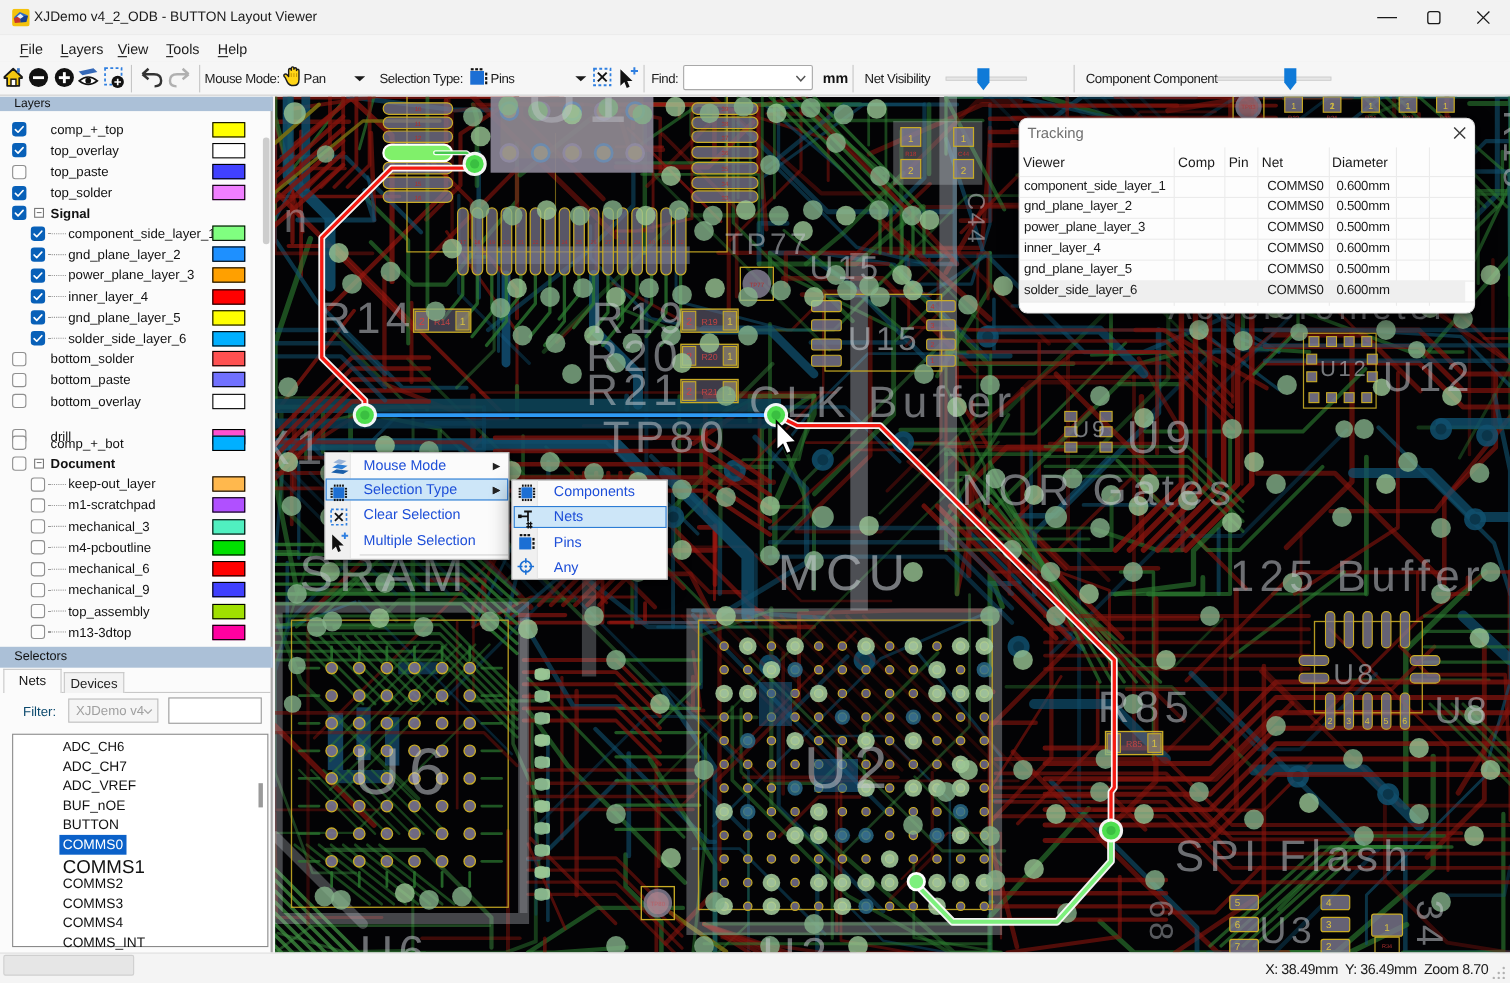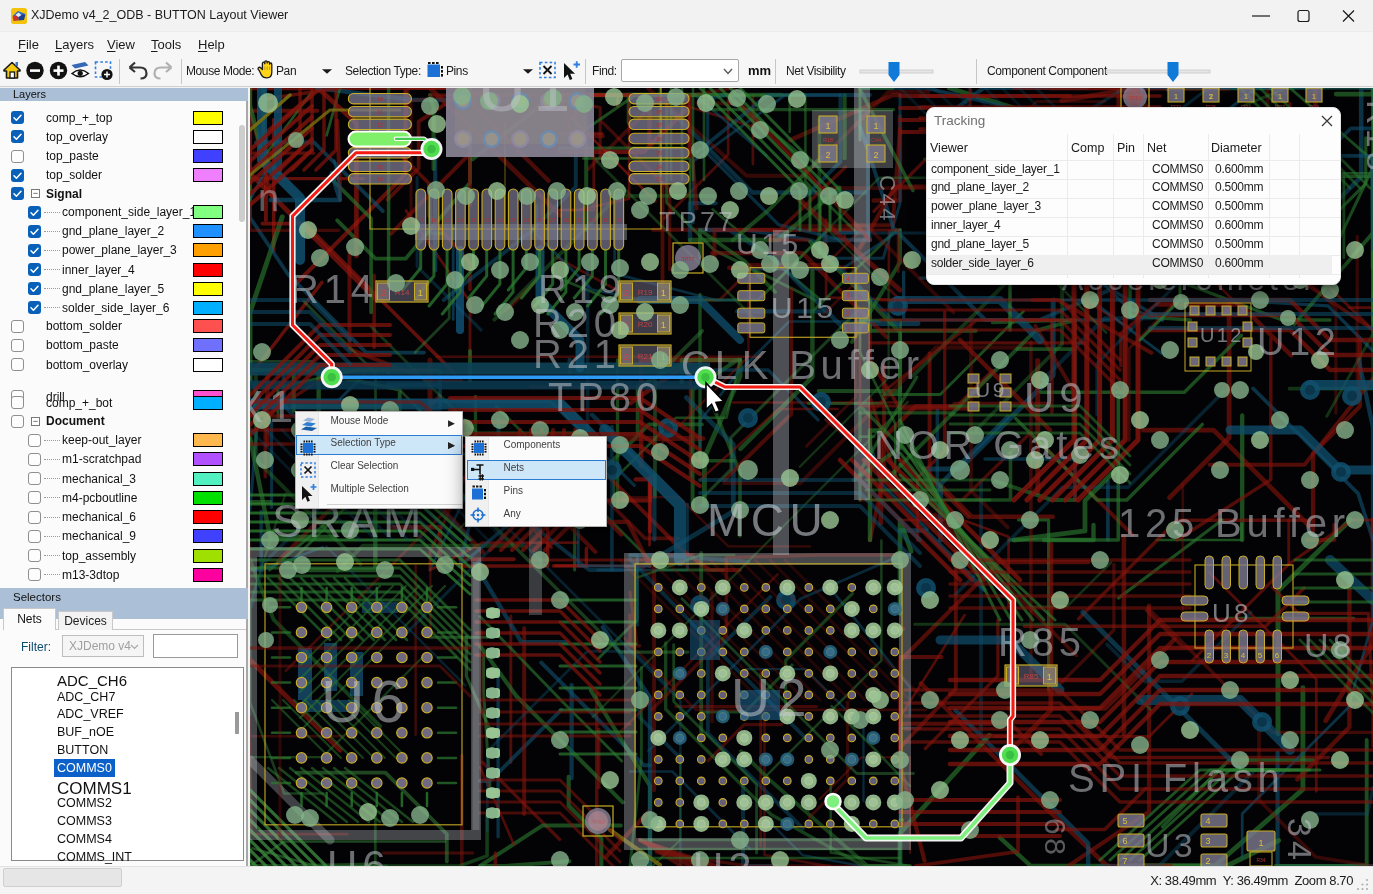--- a/index.html
+++ b/index.html
@@ -24,21 +24,21 @@
 .dots{position:absolute;top:9px;height:1px;border-top:1px dotted #9a9a9a;}
 #statusbar{left:0;top:866px;width:1373px;height:28px;background:#f4f4f4;border-top:1px solid #e2e2e2;}
 #stattext{top:873px;right:20px;font-size:13px;letter-spacing:-0.4px;color:#1b1b1b;}
 .shadow{box-shadow:0 6px 18px rgba(0,0,0,0.45),0 1px 4px rgba(0,0,0,0.3);}
 #track{left:926px;top:107px;width:415px;height:178px;background:#fdfdfd;border-radius:8px;border:1px solid #e3e3e3;}
 .trkline{position:absolute;background:#ebebeb;}
 .trkh{font-size:12.5px;color:#1a1a1a;position:absolute;}
 .trkc{font-size:12px;color:#1a1a1a;position:absolute;letter-spacing:-0.25px;}
 .menu{background:#fbfbfb;border:1px solid #b5b5b5;}
 .micostrip{position:absolute;left:0;top:0;bottom:0;width:23px;background:#f0f0f0;border-right:1px solid #e6e6e6;}
-.mitem{position:absolute;font-size:10px;color:#404040;white-space:nowrap;}
+.mitem{position:absolute;font-size:13px;color:#1d4ed8;white-space:nowrap;}
 .marrow{position:absolute;font-size:9px;color:#222;}
 </style></head><body>
 <svg class="abs" style="left:250px;top:88px" width="1123" height="778" viewBox="0 0 1123 778">
     <rect x="0" y="0" width="1123" height="778" fill="#030305"></rect>
     <path d="M99.5,163.5 L99.5,261.1 L178.1,292.0 L211.1,292.0 L211.1,292.0" fill="none" stroke="#82140d" stroke-width="3.9885912646016743" stroke-opacity="0.62" stroke-linecap="round" stroke-linejoin="round"></path>
     <path d="M87.2,132.3 L125.5,170.7 L155.6,170.7 L220.0,94.7 L220.0,42.0" fill="none" stroke="#2c7a30" stroke-width="3.7978102869101917" stroke-opacity="0.62" stroke-linecap="round" stroke-linejoin="round"></path>
     <path d="M140.9,145.9 L220.0,65.3 L220.0,65.3 L220.0,117.1" fill="none" stroke="#82140d" stroke-width="3.907855651644764" stroke-opacity="0.62" stroke-linecap="round" stroke-linejoin="round"></path>
     <path d="M23.7,31.5 L23.7,137.9 L23.7,163.0" fill="none" stroke="#9c1810" stroke-width="3.438658024749885" stroke-opacity="0.62" stroke-linecap="round" stroke-linejoin="round"></path>
     <path d="M156.0,122.6 L220.0,213.8 L220.0,267.0" fill="none" stroke="#82140d" stroke-width="2.8364911721346515" stroke-opacity="0.62" stroke-linecap="round" stroke-linejoin="round"></path>
     <path d="M155.5,3.2 L155.5,86.2 L46.8,194.9" fill="none" stroke="#9c1810" stroke-width="4.109287809277918" stroke-opacity="0.62" stroke-linecap="round" stroke-linejoin="round"></path>
@@ -1889,31 +1889,31 @@
     <div class="lab" style="left:62px">top_assembly</div>
     <div class="sw" style="background:#a0e000"></div>
   </div>
 <div class="abs lrow" style="top:565.2px">
     <div class="dots" style="left:44px;width:16px"></div>
     <div class="cb cboff" style="left:28px"></div>
     <div class="lab" style="left:62px">m13-3dtop</div>
     <div class="sw" style="background:#ff00a0"></div>
   </div>
 <div class="abs" style="left:239px;top:125px;width:6px;height:97px;background:#cdcdcd;border-radius:3px"></div>
-<div class="abs phead" style="top:588px;height:31px;line-height:19px;font-size:11.5px">Selectors</div>
+<div class="abs phead" style="top:588px;height:19px;line-height:19px;font-size:11.5px">Selectors</div>
 <div class="abs" style="left:3px;top:629px;width:243px;height:1px;background:#c8c8c8"></div>
 <div class="abs" style="left:3px;top:608px;width:53px;height:22px;background:#fbfbfb;border:1px solid #c8c8c8;border-bottom:none;font-size:12px;color:#111;text-align:center;line-height:21px">Nets</div>
 <div class="abs" style="left:58px;top:611px;width:55px;height:19px;background:#f3f3f3;border:1px solid #c8c8c8;border-bottom:none;font-size:12px;color:#222;text-align:center;line-height:18px">Devices</div>
 <div class="abs" style="left:21px;top:640px;font-size:12px;color:#0c4a6e">Filter:</div>
 <div class="abs" style="left:62px;top:635px;width:82px;height:22px;background:#f5f5f5;border:1px solid #bdbdbd;font-size:12px;color:#a0a0a0;padding:3px 0 0 6px">XJDemo v4<svg class="abs" style="right:4px;top:8px" width="9" height="6" viewBox="0 0 9 6">
       <path d="M1 1 L4.5 4.5 L8 1" fill="none" stroke="#a8a8a8" stroke-width="1.2"></path>
     </svg></div>
 <div class="abs" style="left:153px;top:634px;width:85px;height:24px;background:#fff;border:1px solid #999"></div>
 <div class="abs" style="left:11px;top:667px;width:233px;height:194px;background:#fff;border:1px solid #8a8a8a"></div>
-<div class="abs" style="left:57px;top:672px;font-size:15px;color:#111">ADC_CH6</div>
+<div class="abs" style="left:57px;top:672px;font-size:12px;color:#111">ADC_CH6</div>
 <div class="abs" style="left:57px;top:690px;font-size:12.5px;color:#111">ADC_CH7</div>
 <div class="abs" style="left:57px;top:707px;font-size:12.5px;color:#111">ADC_VREF</div>
 <div class="abs" style="left:57px;top:725px;font-size:12.5px;color:#111">BUF_nOE</div>
 <div class="abs" style="left:57px;top:743px;font-size:12.5px;color:#111">BUTTON</div>
 <div class="abs" style="left:54px;top:759px;height:17.8px;font-size:12.5px;color:#fff;background:#0b61c9;padding:1.5px 3px 0 3px">COMMS0</div>
 <div class="abs" style="left:57px;top:779px;font-size:17px;color:#111">COMMS1</div>
 <div class="abs" style="left:57px;top:796px;font-size:12.5px;color:#111">COMMS2</div>
 <div class="abs" style="left:57px;top:814px;font-size:12.5px;color:#111">COMMS3</div>
 <div class="abs" style="left:57px;top:832px;font-size:12.5px;color:#111">COMMS4</div>
 <div class="abs" style="left:57px;top:850px;font-size:12.5px;color:#111">COMMS_INT</div>

